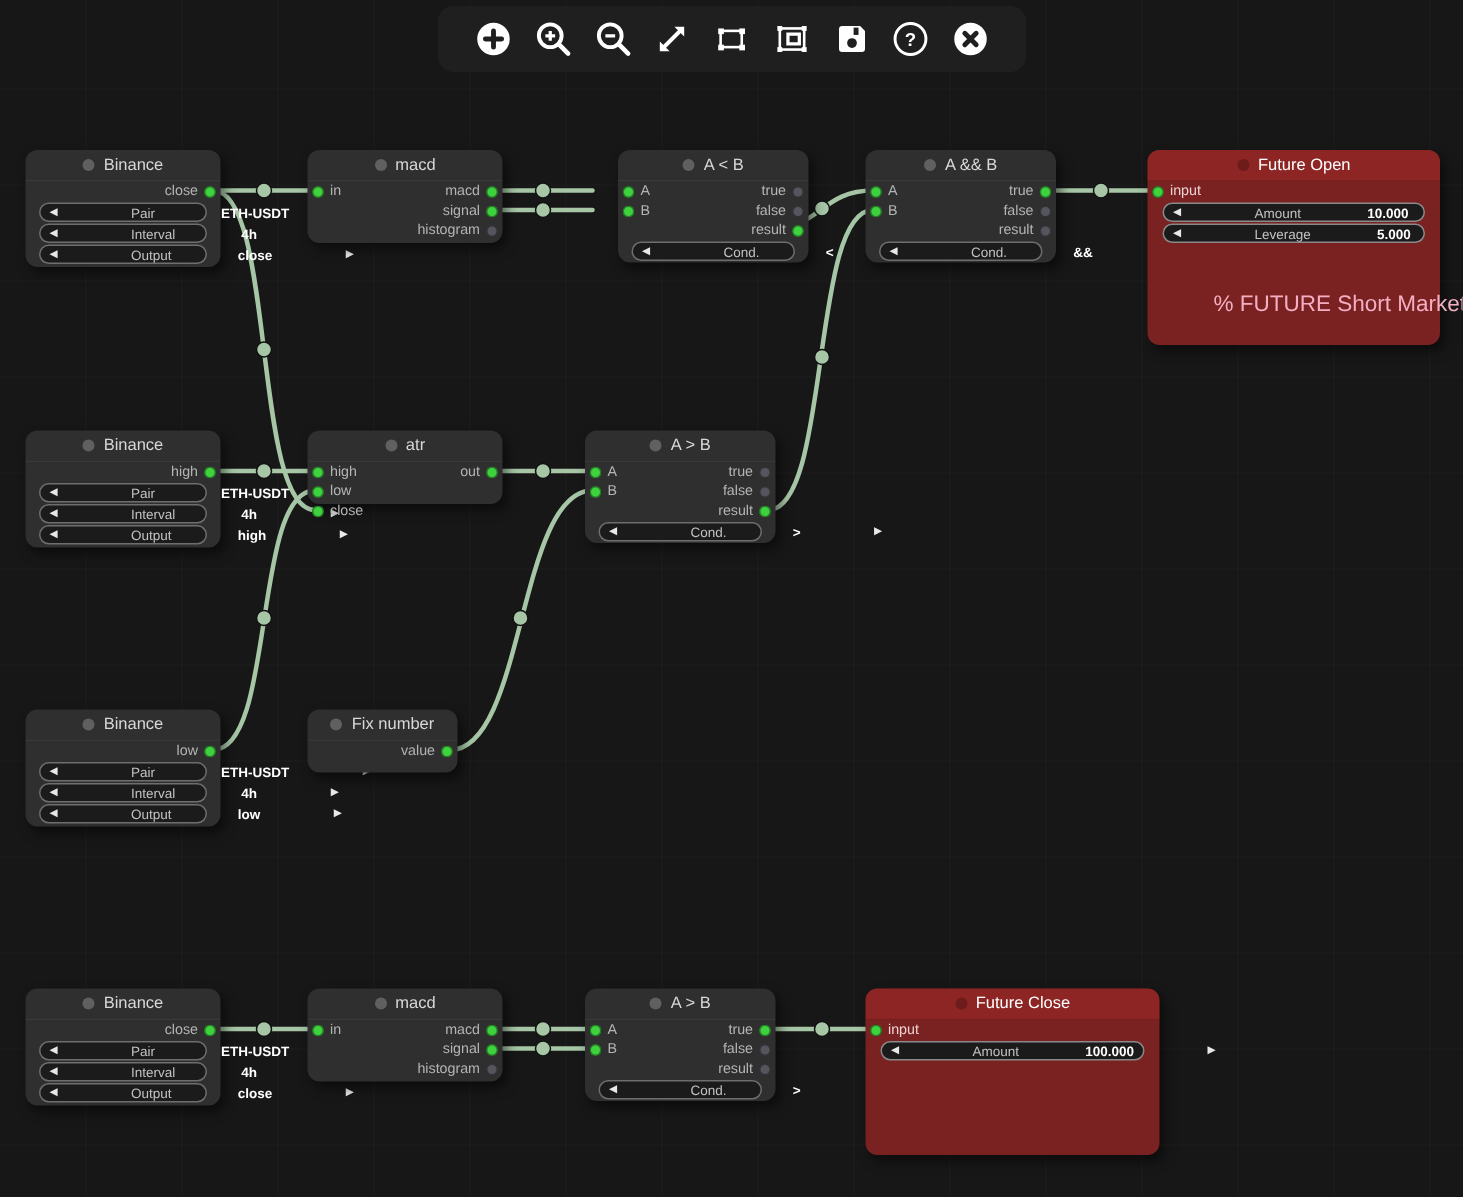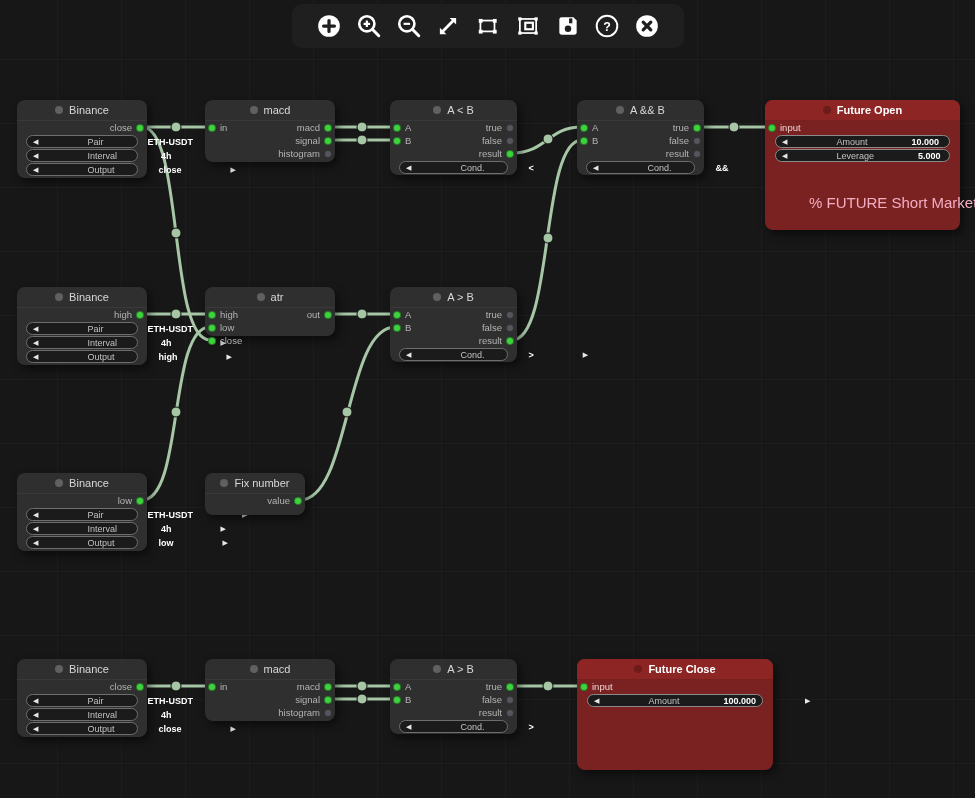--- a/index.html
+++ b/index.html
@@ -22,21 +22,21 @@
   
   .node{position:absolute;z-index:2;background:#2f2f2f;border-radius:8px;
     box-shadow:3px 4px 8px rgba(0,0,0,0.5);color:#c9c9c9;font-size:10px;box-sizing:border-box;}
   .node.red{background:#7a2121;}
   .nh{height:20px;display:flex;align-items:center;gap:6px;padding:0 10px;
     border-bottom:1px solid rgba(255,255,255,0.05);border-radius:8px 8px 0 0;justify-content:center;}
   .node.red .nh{background:#8d2525;border-bottom:1px solid rgba(0,0,0,0.15);}
   .hdot{width:8px;height:8px;border-radius:50%;background:#606060;flex:0 0 auto;}
   .node.red .hdot{background:#6e1b1b;}
   .ntitle{font-size:11px;color:#d8d8d8;white-space:nowrap;}
-  .node.red .ntitle{color:#ffffff;font-weight:bold;}
+  .node.red .ntitle{color:#ffffff;font-weight:normal;}
   .row{position:relative;height:13px;display:flex;align-items:center;padding:0 3px;box-sizing:border-box;}
   .row .sp{flex:1;}
   .plabel{font-size:9.5px;color:#b4b4b4;white-space:nowrap;padding:0 4px;}
   .node.red .plabel{color:#eed2d2;}
   .pdot{width:8px;height:8px;border-radius:50%;box-sizing:border-box;border:1px solid rgba(0,0,0,0.4);flex:0 0 auto;}
   .pdot.on{background:#3fd23f;}
   .pdot.off{background:#55555e;}
   
   .widget{height:13px;margin:1px 9px;background:#1b1b1b;border:1px solid #6e6e6e;border-radius:8px;
     display:flex;align-items:center;padding:0 6px;box-sizing:border-box;gap:44px;}
@@ -204,21 +204,21 @@
       <span class="plabel">signal</span>
       <span class="pdot on"></span>
     </div>
     <div class="row">
       <span class="sp"></span>
       <span class="plabel">histogram</span>
       <span class="pdot off"></span>
     </div>
   </div>
 
-  <div class="node" style="left:390px;top:100px;width:127px;height:75px">
+  <div class="node" style="left:412px;top:100px;width:127px;height:75px">
     <div class="nh">
       <span class="hdot"></span>
       <span class="ntitle">A &lt; B</span>
     </div>
     <div class="row">
       <span class="pdot on"></span>
       <span class="plabel">A</span>
       <span class="sp"></span>
       <span class="plabel">true</span>
       <span class="pdot off"></span>

